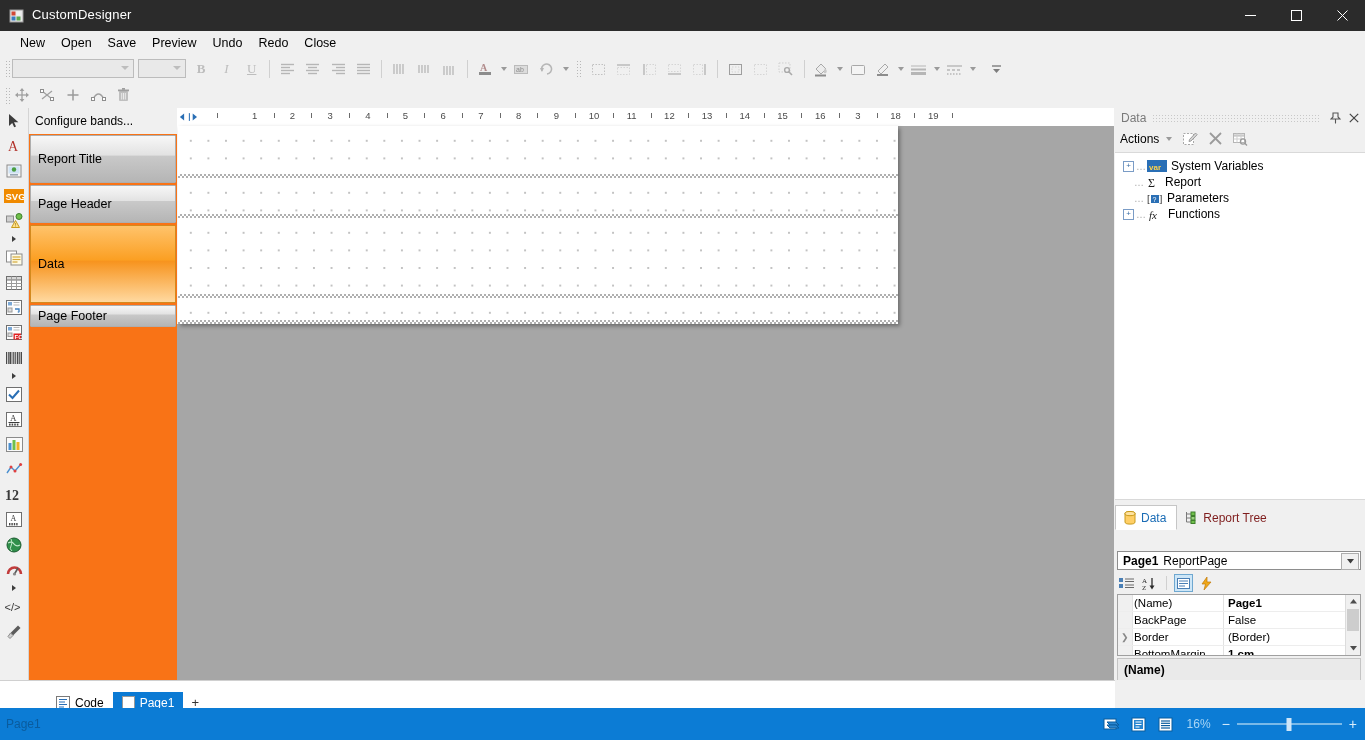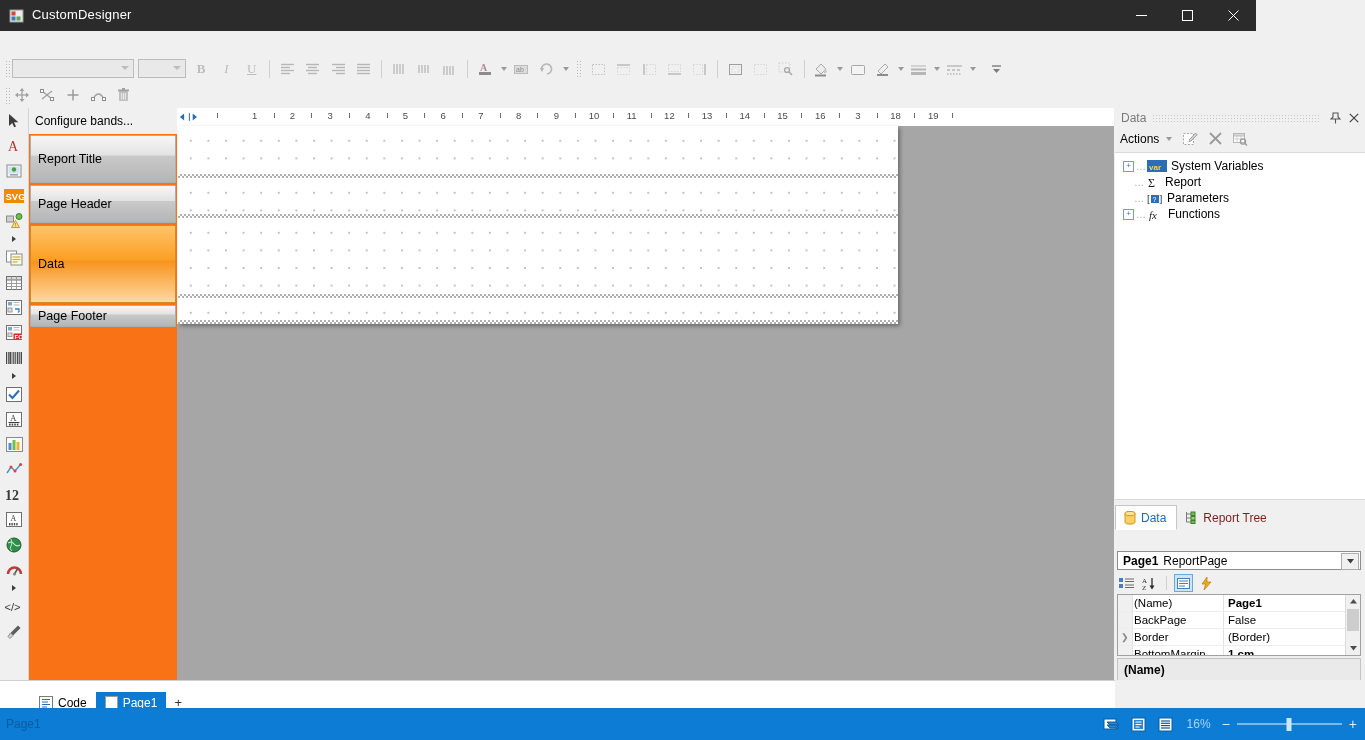--- a/index.html
+++ b/index.html
@@ -5,21 +5,21 @@
   html,body{margin:0;padding:0;}
   body{
     width:1365px;height:740px;overflow:hidden;
     font-family:"Liberation Sans",sans-serif;
     font-size:12px;color:#000;background:#f0f0f0;
     -webkit-font-smoothing:antialiased;
   }
   .app{position:relative;width:1365px;height:740px;}
 
   
-  .titlebar{position:absolute;left:0;top:0;width:1256px;height:31px;background:#2b2b2b;}
+  .titlebar{position:absolute;left:0;top:0;width:1365px;height:31px;background:#2b2b2b;}
   .title-icon{position:absolute;left:9px;top:8px;width:16px;height:16px;}
   .title-text{position:absolute;left:32px;top:7px;font-size:13px;color:#fff;letter-spacing:.2px;}
   .wbtns{position:absolute;right:0;top:0;height:31px;display:flex;}
   .wbtn{width:46px;height:31px;display:flex;align-items:center;justify-content:center;color:#fff;}
 
   
   .menubar{position:absolute;left:0;top:31px;width:1365px;height:24px;background:#f0f0f0;display:flex;align-items:center;padding-left:12px;box-sizing:border-box;}
   .menuitem{padding:3px 8px;font-size:12.5px;color:#000;cursor:default;}
 
   
@@ -105,21 +105,21 @@
   .gsplit{position:absolute;left:105px;top:0;width:1px;height:100%;background:#e2e2e2;}
   .gval{position:absolute;left:110px;color:#000;white-space:nowrap;}
   .gval.b{font-weight:bold;}
   .gsb{position:absolute;right:0;top:0;width:14px;height:100%;background:#f0f0f0;border-left:1px solid #dcdcdc;}
   .gsb .a{position:absolute;left:0;width:14px;height:13px;display:flex;align-items:center;justify-content:center;color:#4d4d4d;font-size:9px;}
   .gsb .thumb{position:absolute;left:1px;top:14px;width:12px;height:22px;background:#cdcdcd;}
   .pdesc{position:absolute;left:2px;top:128px;width:244px;height:38px;background:#eaeaea;border:1px solid #c4c4c4;box-sizing:border-box;padding:4px 6px;}
   .pdesc .t{font-size:12px;font-weight:bold;color:#000;}
 
   
-  .bottomtabs{position:absolute;left:0;top:680px;width:1115px;height:44px;background:#fff;border-top:1px solid #d0d0d0;display:flex;align-items:center;padding-left:30px;box-sizing:border-box;}
+  .bottomtabs{position:absolute;left:0;top:680px;width:1115px;height:44px;background:#fff;border-top:1px solid #d0d0d0;display:flex;align-items:center;padding-left:47px;box-sizing:border-box;}
   .btab{height:22px;display:flex;align-items:center;gap:5px;padding:0 9px;font-size:12px;color:#000;box-sizing:border-box;}
   .btab.active{background:#0b7ad4;color:#fff;}
   .btab-plus{padding:0 8px;font-size:13px;color:#333;}
   .tabsBg{position:absolute;left:1115px;top:680px;width:250px;height:28px;background:#f0f0f0;}
 
   
   .status{position:absolute;left:0;top:708px;width:1365px;height:32px;background:#0c7cd5;display:flex;align-items:center;}
   .status .left{font-size:12px;color:#0a5c9e;padding-left:6px;}
   .status .right{position:absolute;right:8px;display:flex;align-items:center;gap:7px;}
   .sbtn{width:20px;height:19px;display:flex;align-items:center;justify-content:center;background:#0c7cd5;}
@@ -159,20 +159,29 @@
       </div>
       <div class="wbtn close">
         <svg width="11" height="11" viewBox="0 0 11 11">
             <line x1="0.5" y1="0.5" x2="10.5" y2="10.5" stroke="#fff"></line>
             <line x1="10.5" y1="0.5" x2="0.5" y2="10.5" stroke="#fff"></line>
           </svg>
       </div>
     </div>
   </div>
 
+  <div class="menubar">
+    <div class="menuitem">New</div>
+    <div class="menuitem">Open</div>
+    <div class="menuitem">Save</div>
+    <div class="menuitem">Preview</div>
+    <div class="menuitem">Undo</div>
+    <div class="menuitem">Redo</div>
+    <div class="menuitem">Close</div>
+  </div>
 
   <div class="tb1">
     <div style="position:absolute;left:2px;top:4px;" class="grip"></div>
     <div class="tb-combo" style="position:absolute;left:12px;top:4px;width:122px;">
       <span style="padding-left:4px;line-height:17px;color:#999;font-size:11px;"></span>
       <span class="arr"></span>
     </div>
     <div class="tb-combo" style="position:absolute;left:138px;top:4px;width:48px;">
       <span style="padding-left:4px;line-height:17px;color:#999;font-size:11px;"></span>
       <span class="arr"></span>

